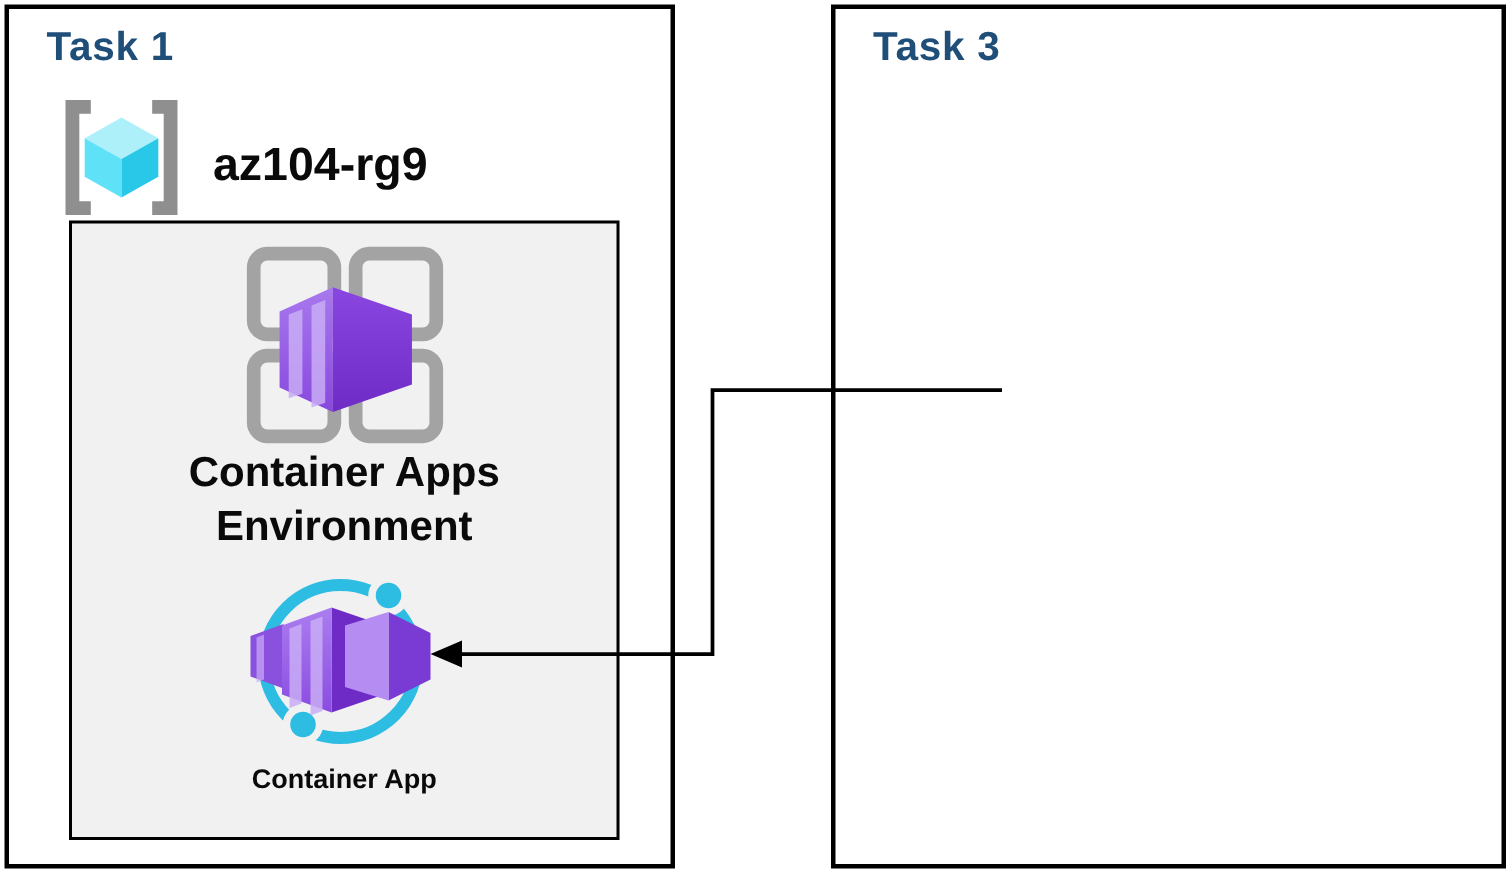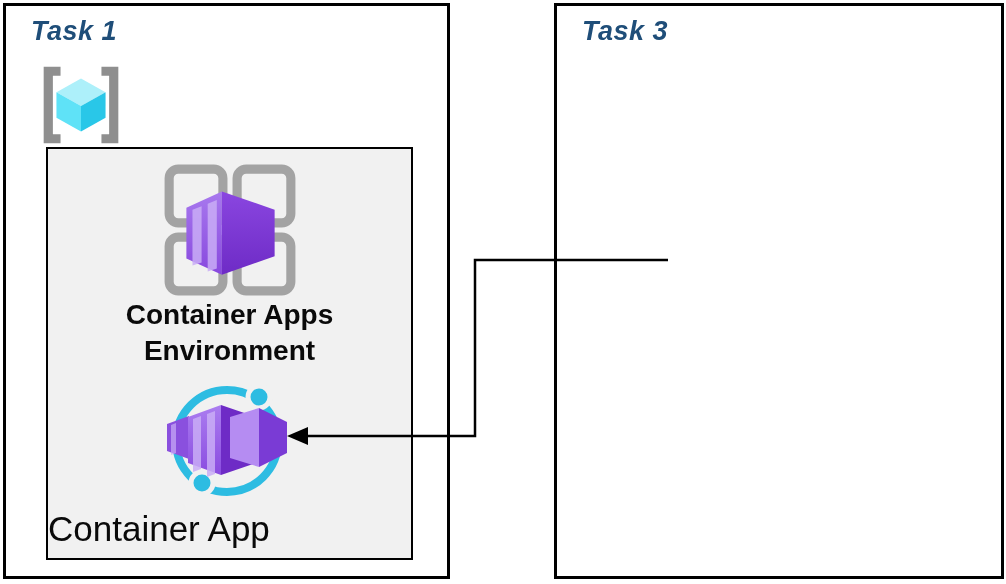--- a/index.html
+++ b/index.html
@@ -8,40 +8,40 @@
     font-family:"Liberation Sans", sans-serif;overflow:hidden;
   }
   .task-box{
     position:absolute;top:3px;height:576px;background:#ffffff;
     border:3px solid #000000;box-sizing:border-box;
   }
   .task1-box{left:3px;width:447px;}
   .task2-box{left:554px;width:450px;}
   .task-title{
     position:absolute;top:10px;left:25px;
-    font-size:27px;font-weight:bold;color:#1F4E79;letter-spacing:.5px;font-style:italic;
+    font-size:27px;font-weight:bold;color:#1F4E79;letter-spacing:.5px;
   }
   .rg-row{position:absolute;top:56px;left:30px;display:flex;align-items:center;}
   .rg-icon{width:90px;height:86px;display:block;}
   .rg-name{font-size:31px;font-weight:bold;color:#0a0a0a;margin-left:16px;margin-top:10px;}
   .inner-panel{
     position:absolute;background:#F1F1F1;border:2px solid #000000;box-sizing:border-box;
   }
   .inner1{left:40px;top:141px;width:367px;height:413px;padding-left:34px;}
   .center-x{position:absolute;left:50%;transform:translateX(-50%);}
   .cae-icon{top:10px;width:142px;height:142px;}
   .env-label{
     position:absolute;top:148px;left:0;width:100%;text-align:center;
     font-size:28px;font-weight:bold;color:#0a0a0a;line-height:36px;
   }
   .env-label span{display:inline-block;width:300px;}
   .ca-icon{top:234px;width:132px;height:122px;}
   .app-label{
-    position:absolute;top:360px;left:0;width:100%;
-    font-size:35px;font-weight:normal;color:#0a0a0a;
+    position:absolute;top:360px;left:0;width:100%;text-align:center;
+    font-size:18px;font-weight:bold;color:#0a0a0a;
   }
   .connector-overlay{
     position:absolute;left:0;top:0;width:1006px;height:584px;pointer-events:none;
   }
 </style>
 </head>
 <body>
 
 <div class="canvas">
 
@@ -51,20 +51,21 @@
     <div class="rg-row">
       <span>
         <svg class="rg-icon" viewBox="0 0 88 84">
           <path d="M24 9 H12 V75 H24" fill="none" stroke="#8F8F8F" stroke-width="9"></path>
           <path d="M64 9 H76 V75 H64" fill="none" stroke="#8F8F8F" stroke-width="9"></path>
           <polygon points="44,16 68,29.5 44,43 20,29.5" fill="#ADF0FA"></polygon>
           <polygon points="20,29.5 44,43 44,68 20,54.5" fill="#5FE2F7"></polygon>
           <polygon points="68,29.5 44,43 44,68 68,54.5" fill="#29C7E8"></polygon>
         </svg>
       </span>
+      <span class="rg-name">az104-rg9</span>
     </div>
 
     <div class="inner-panel inner1">
 
       <span class="center-x cae-icon" style="position:absolute;">
         <svg width="142" height="142" viewBox="0 0 140 140">
           <g fill="none" stroke="#A3A3A3" stroke-width="9">
             <rect x="10" y="10" width="53" height="53" rx="9"></rect>
             <rect x="77" y="10" width="53" height="53" rx="9"></rect>
             <rect x="10" y="77" width="53" height="53" rx="9"></rect>

